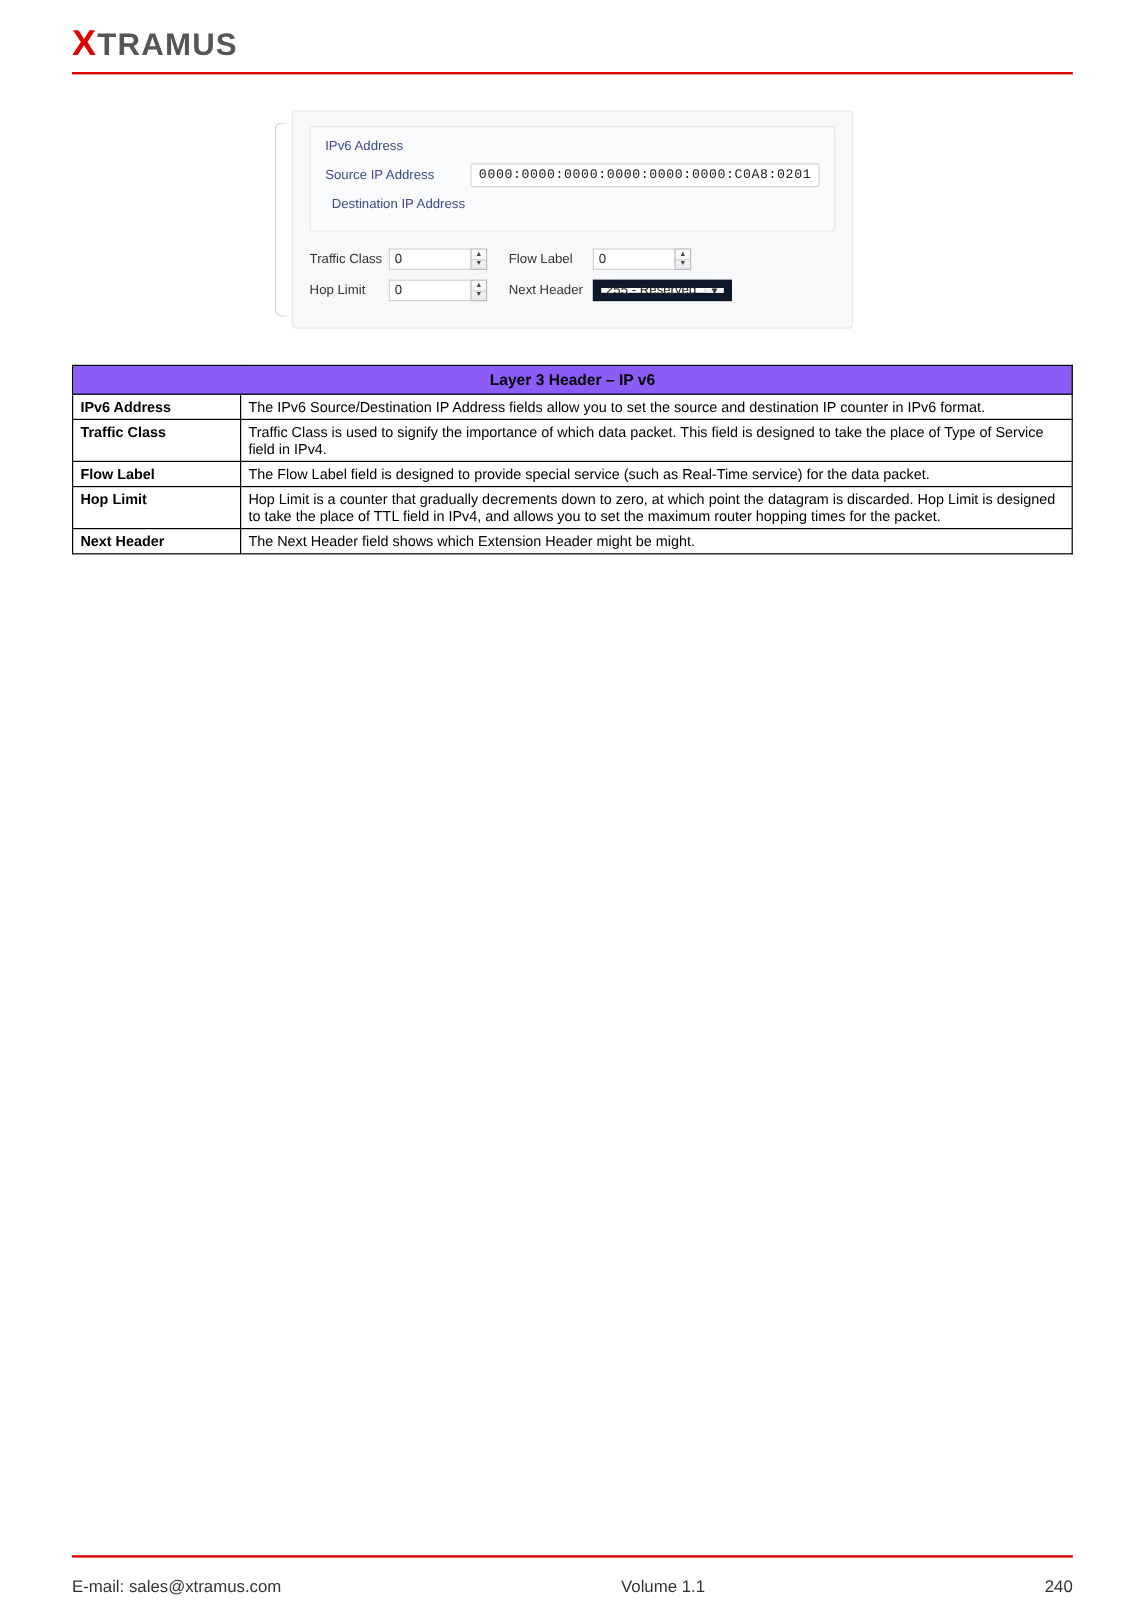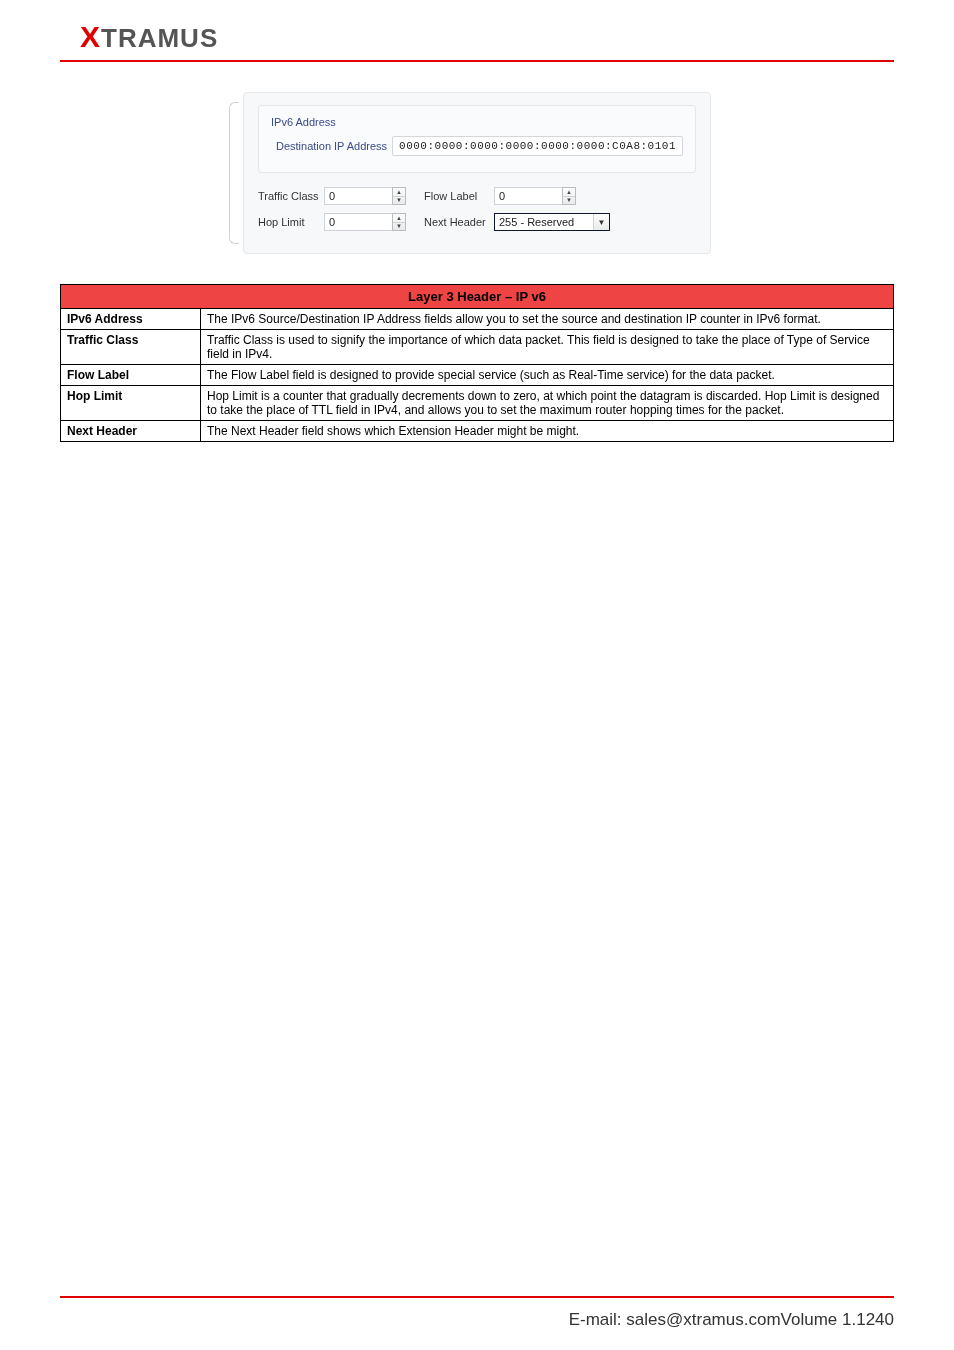--- a/index.html
+++ b/index.html
@@ -13,21 +13,20 @@
     position: relative;
     min-height: 1350px;
   }
   .page {
     padding: 20px 60px 40px 60px;
   }
   .header {
     display: flex;
     align-items: flex-start;
     margin-bottom: 6px;
-    margin-left: 20px;
   }
   .logo {
     font-size: 26px;
     font-weight: bold;
     color: #555;
     letter-spacing: 1px;
     font-family: "Arial Black", Arial, sans-serif;
   }
   .logo .x {
     color: #e00000;
@@ -153,21 +152,21 @@
   .spinner .btns span:first-child { border-bottom: 1px solid #cfd2d6; }
   .row2 .gap { width: 18px; }
   .row2 .lbl2 {
     width: 70px;
     font-size: 11px;
     color: #333;
   }
   .combo {
     display: flex;
     align-items: center;
-    border: 1px solid #0f172a;
+    border: 7px solid #0f172a;
     height: 18px;
     background: #fff;
     width: 116px;
     cursor: pointer;
   }
   .combo .val {
     flex:1;
     padding: 0 4px;
     font-size: 11px;
     color: #222;
@@ -191,60 +190,63 @@
     margin: 0 0 6px 0;
     font-size: 12px;
   }
   .desc-table th, .desc-table td {
     border: 1px solid #000;
     padding: 3px 6px;
     vertical-align: top;
     text-align: left;
   }
   .desc-table thead th {
-    background: #ef4444;
+    background: #8b5cf6;
     font-weight: bold;
     text-align: center;
     font-size: 13px;
     padding: 4px;
   }
   .desc-table td.key {
     width: 140px;
     font-weight: bold;
   }
 
   .footer {
     position: absolute;
     left: 60px;
     right: 60px;
     bottom: 20px;
     display: flex;
-    justify-content: flex-end;
-    font-size: 17px;
+    justify-content: space-between;
+    font-size: 14px;
     color: #333;
   }
 </style>
 </head>
 <body>
 
 <div class="page">
 
   <div class="header">
     <span class="logo"><span class="x">X</span><span>TRAMUS</span></span>
   </div>
   <hr class="red-rule">
 
   <div class="shot-wrap">
     <div class="left-brace"></div>
     <div class="shot">
       <div class="group-top">
         <div class="group-title">IPv6 Address</div>
         <div class="addr-row">
+          <div class="addr-label">Source IP Address</div>
+          <div class="addr-value">0000:0000:0000:0000:0000:0000:C0A8:0201</div>
+        </div>
+        <div class="addr-row">
           <div class="addr-label">Destination IP Address</div>
-          <div class="addr-value">0000:0000:0000:0000:0000:0000:C0A8:0101</div>
         </div>
       </div>
 
       <div class="row2">
         <div class="lbl">Traffic Class</div>
         <div class="spinner">
           <input value="0" style="">
           <div class="btns">
               <span>▲</span>
               <span>▼</span>

